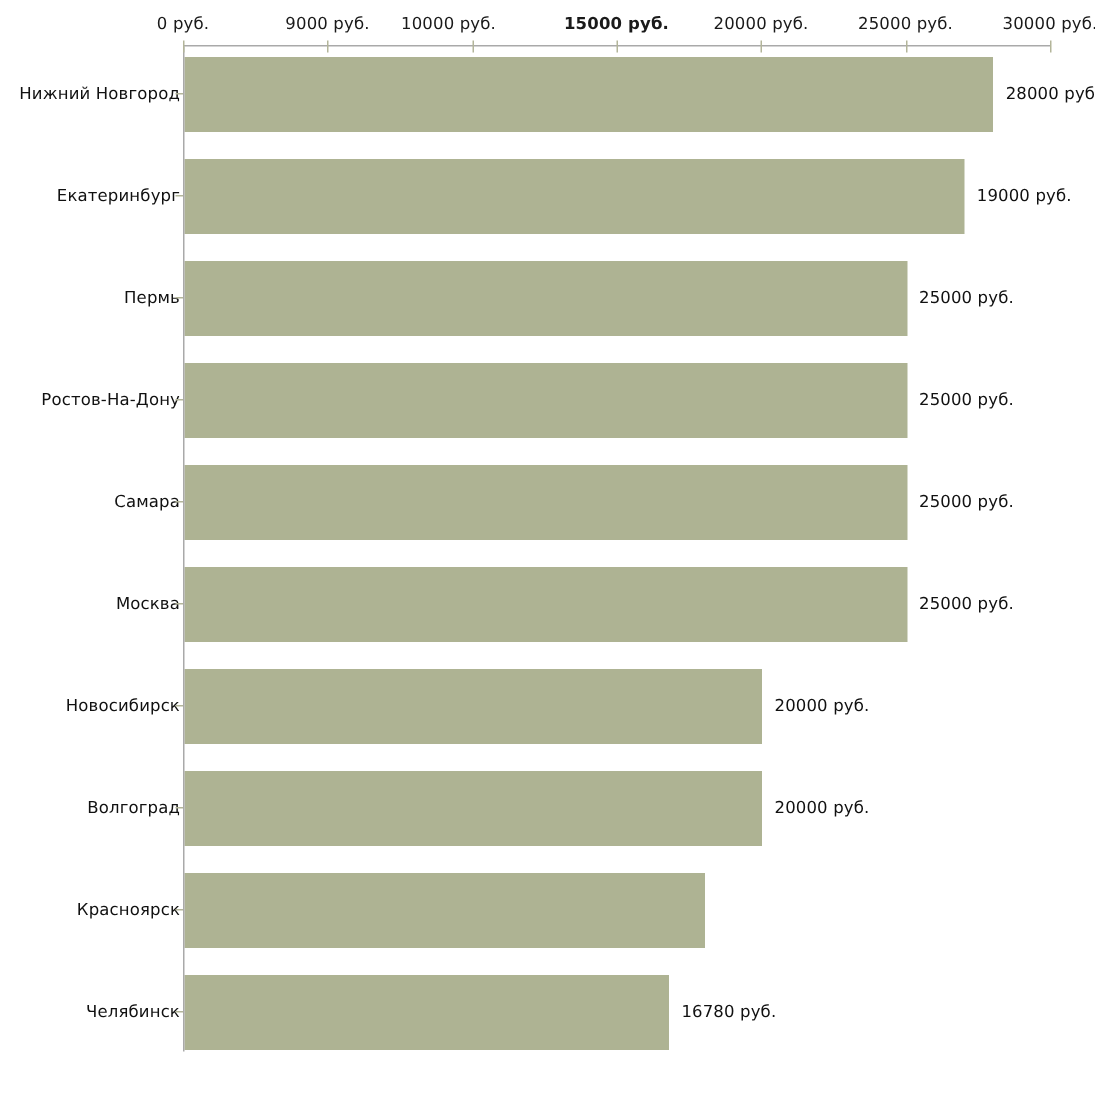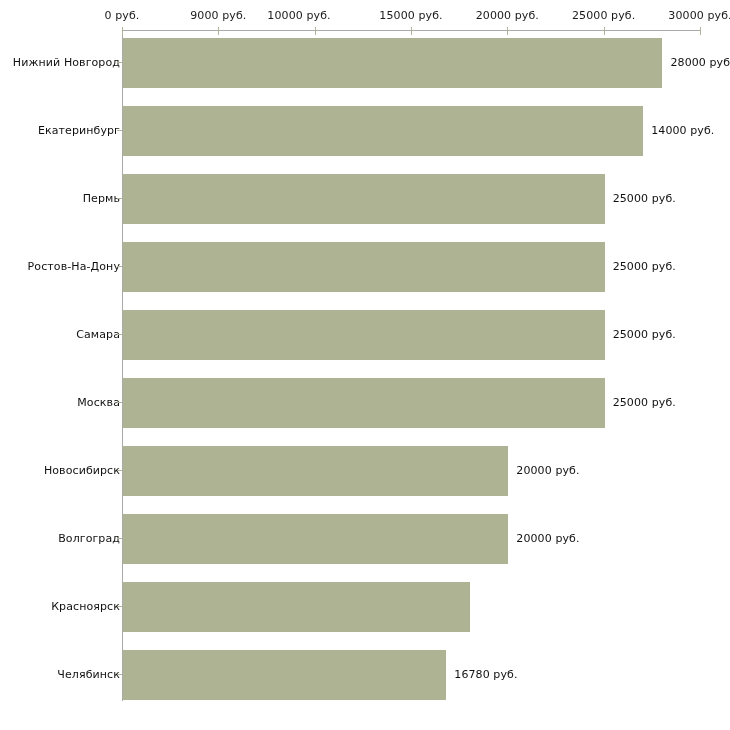--- a/index.html
+++ b/index.html
@@ -112,21 +112,21 @@
       <div class="row" style="top: 38px;">
         <div class="cat-label">Нижний Новгород</div>
         <div class="cat-tick"></div>
         <div class="bar" style="width: 539.467px; background: rgb(174, 179, 147);"></div>
         <div class="val-label" style="left: 670.467px;">28000 руб.</div>
       </div>
       <div class="row" style="top: 106px;">
         <div class="cat-label">Екатеринбург</div>
         <div class="cat-tick"></div>
         <div class="bar" style="width: 520.2px; background: rgb(174, 179, 147);"></div>
-        <div class="val-label" style="left: 651.2px;">14000 руб.</div>
+        <div class="val-label" style="left: 651.2px;">19000 руб.</div>
       </div>
       <div class="row" style="top: 174px;">
         <div class="cat-label">Пермь</div>
         <div class="cat-tick"></div>
         <div class="bar" style="width: 481.667px; background: rgb(174, 179, 147);"></div>
         <div class="val-label" style="left: 612.667px;">25000 руб.</div>
       </div>
       <div class="row" style="top: 242px;">
         <div class="cat-label">Ростов-На-Дону</div>
         <div class="cat-tick"></div>
@@ -172,21 +172,21 @@
 
   <div class="y-axis"></div>
   <div class="x-axis">
       <div class="x-tick" style="left: 0px;"></div>
       <div class="x-tick-label" style="left: 0px;">0 руб.</div>
       <div class="x-tick" style="left: 96.3333px;"></div>
       <div class="x-tick-label" style="left: 96.3333px;">9000 руб.</div>
       <div class="x-tick" style="left: 192.667px;"></div>
       <div class="x-tick-label" style="left: 177px;">10000 руб.</div>
       <div class="x-tick" style="left: 289px;"></div>
-      <div class="x-tick-label" style="left: 289px;">15000 руб.</div>
+      <div class="x-tick-label" style="left: 289px; font-weight: bold;">15000 руб.</div>
       <div class="x-tick" style="left: 385.333px;"></div>
       <div class="x-tick-label" style="left: 385.333px;">20000 руб.</div>
       <div class="x-tick" style="left: 481.667px;"></div>
       <div class="x-tick-label" style="left: 481.667px;">25000 руб.</div>
       <div class="x-tick" style="left: 578px;"></div>
       <div class="x-tick-label" style="left: 578px;">30000 руб.</div>
     </div>
 
 </div>
 

